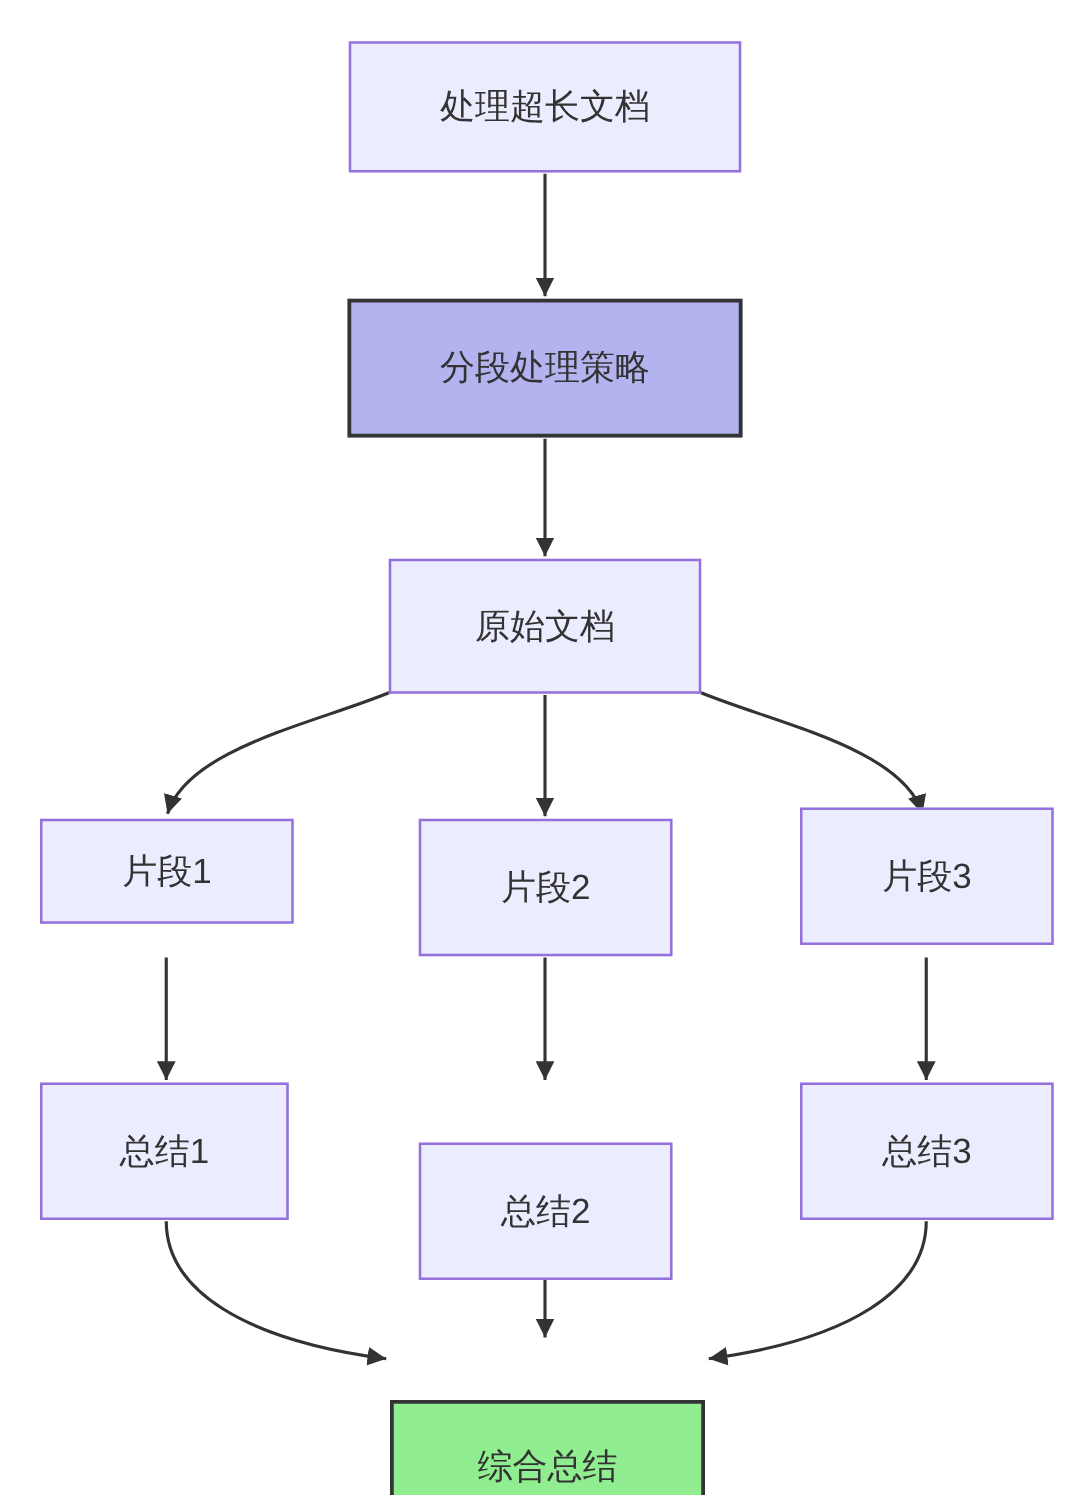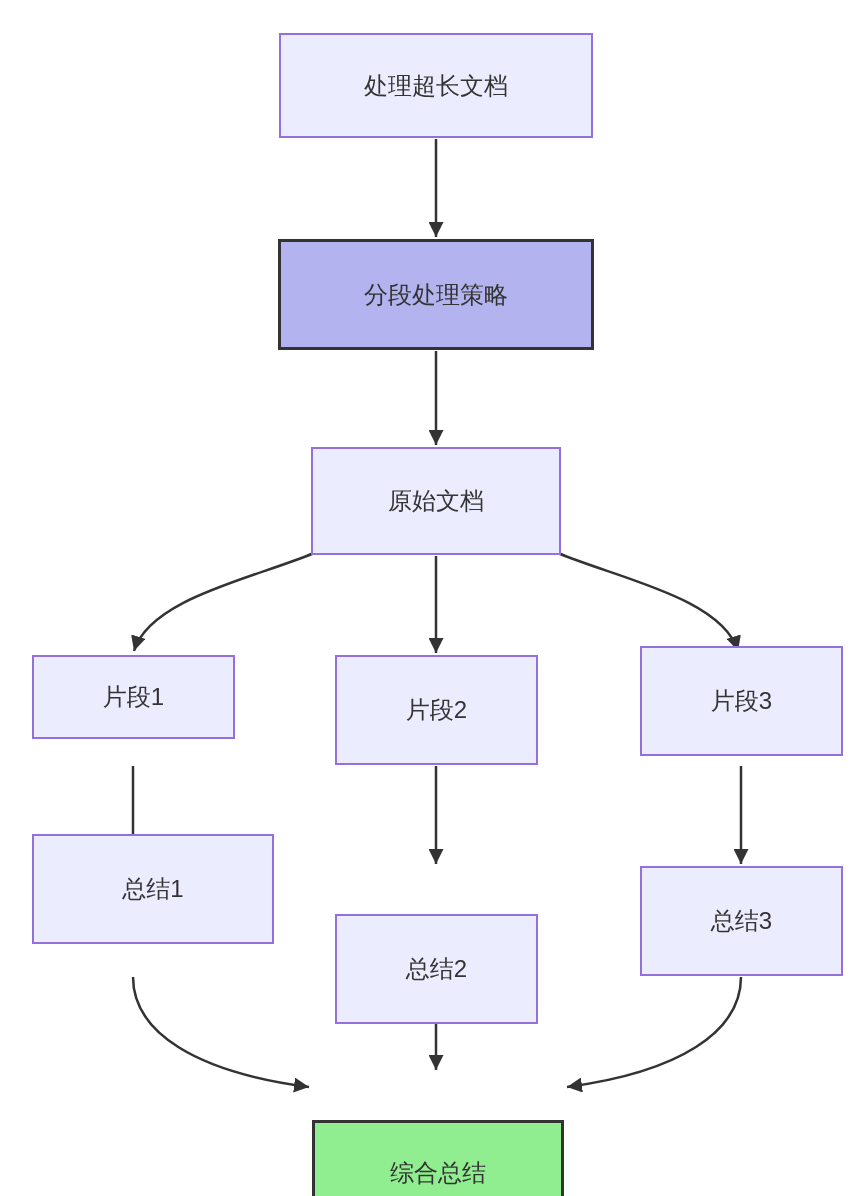--- a/index.html
+++ b/index.html
@@ -37,39 +37,39 @@
   .node {
     position: absolute;
     box-sizing: border-box;
     display: flex;
     align-items: center;
     justify-content: center;
     text-align: center;
     background: var(--default-fill);
     border: 2px solid var(--default-border);
     color: var(--text);
-    font-size: 24px;
+    font-size: 28px;
     line-height: 1.3;
   }
   .node--emphasis {
     background: var(--emphasis-fill);
     border: 3px solid var(--emphasis-border);
   }
   .node--success {
     background: var(--success-fill);
     border: 3px solid var(--success-border);
   }
   
   #n-doc      { left: 279px; top: 33px;   width: 314px; height: 105px; }
   #n-strategy { left: 278px; top: 239px;  width: 316px; height: 111px; }
   #n-original { left: 311px; top: 447px;  width: 250px; height: 108px; }
   #n-seg1     { left: 32px;  top: 655px;  width: 203px; height: 84px; }
   #n-seg2     { left: 335px; top: 655px;  width: 203px; height: 110px; }
   #n-seg3     { left: 640px; top: 646px;  width: 203px; height: 110px; }
-  #n-sum1     { left: 32px;  top: 834px;  width: 242px; height: 110px; }
+  #n-sum1     { left: 32px;  top: 866px;  width: 199px; height: 110px; }
   #n-sum2     { left: 335px; top: 866px;  width: 203px; height: 110px; margin-top: 48px; }
   #n-sum3     { left: 640px; top: 866px;  width: 203px; height: 110px; text-align: right; }
   #n-final    { left: 312px; top: 1072px; width: 252px; height: 106px; margin-top: 48px; }
 </style>
 </head>
 <body>
 
 <div class="canvas">
 
   <svg class="edges" viewBox="0 0 852 1196" xmlns="http://www.w3.org/2000/svg">

